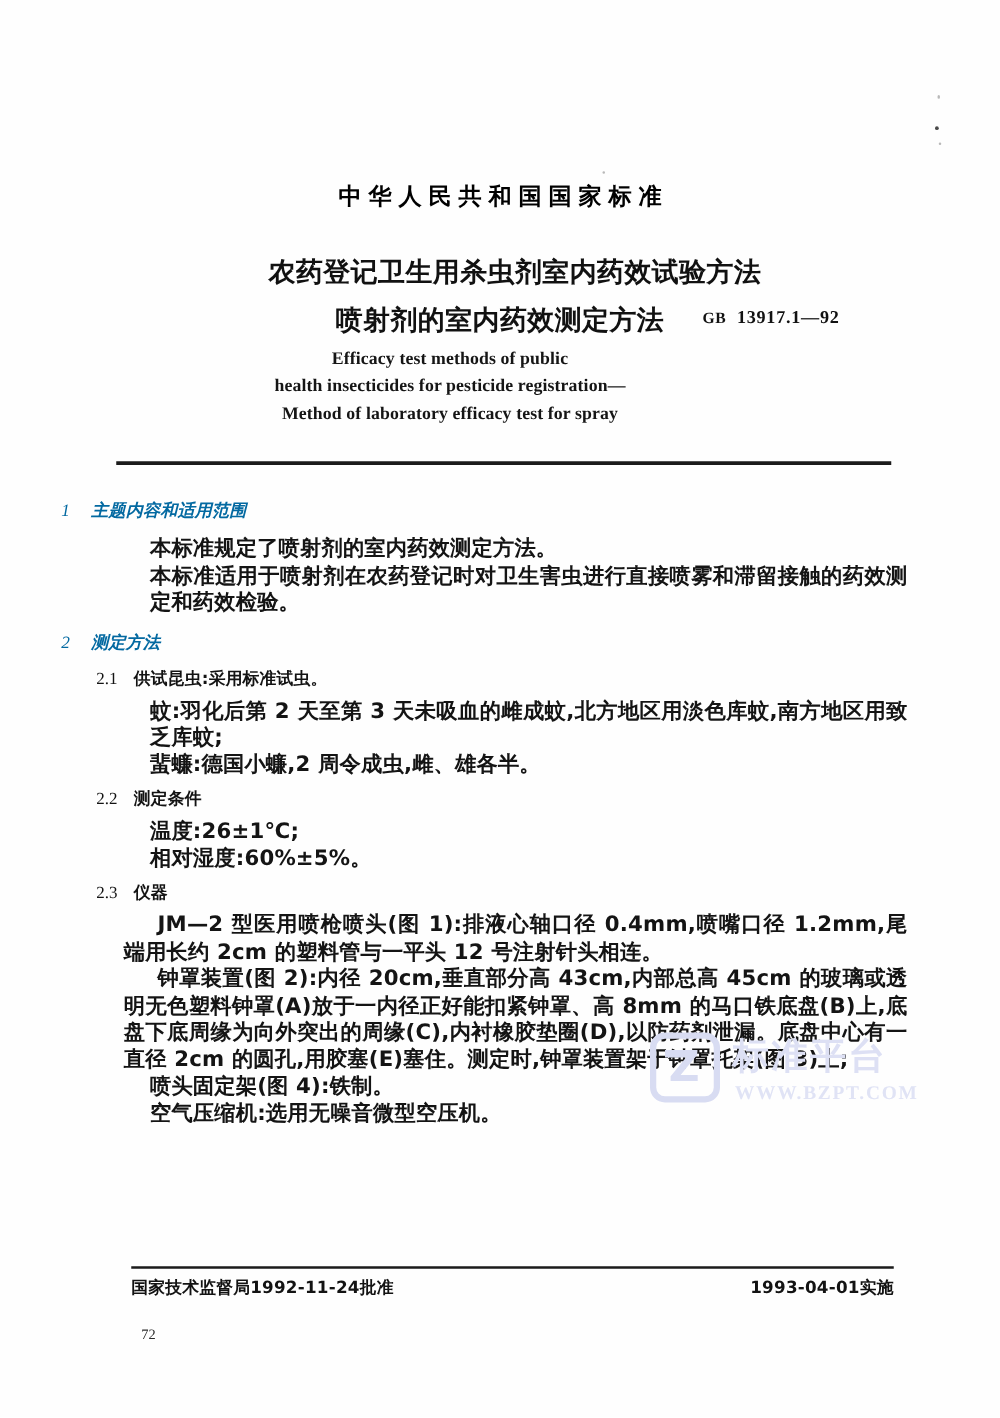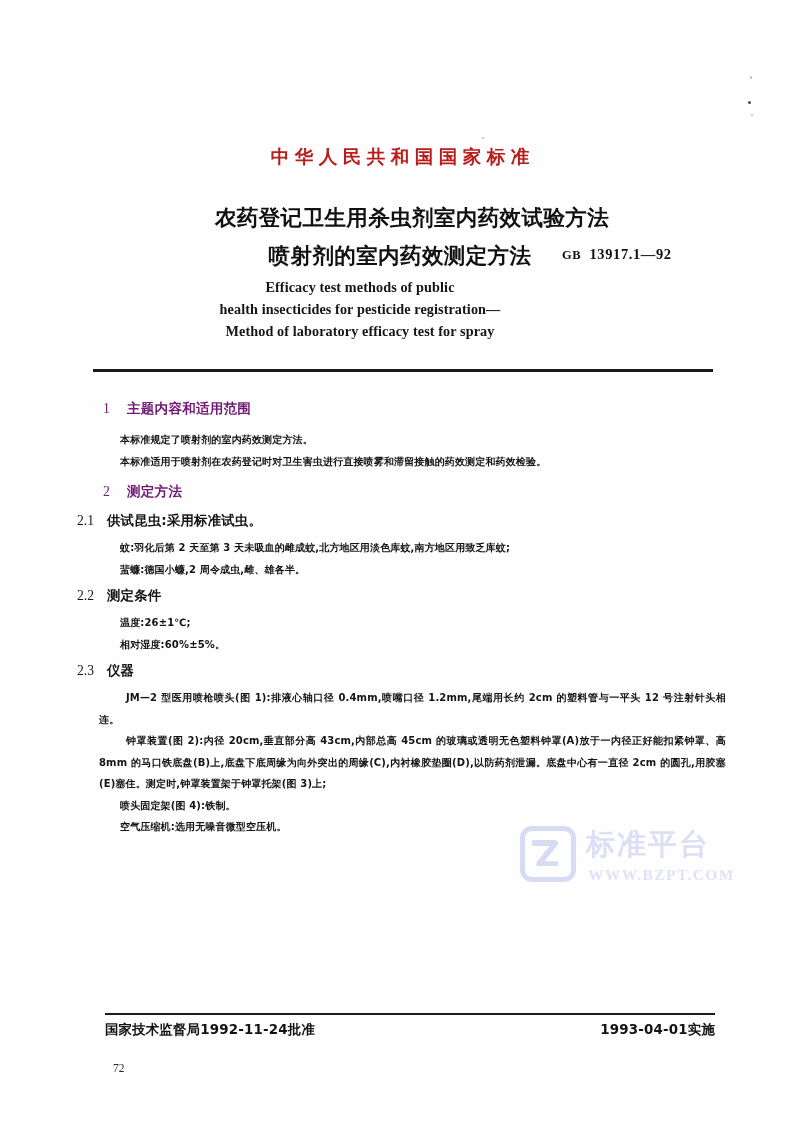--- a/index.html
+++ b/index.html
@@ -29,21 +29,21 @@
   .gb-header {
     position: absolute;
     top: 144px;
     left: 0;
     width: 800px;
     text-align: center;
     font-size: 18.5px;
     font-weight: bold;
     letter-spacing: 5.5px;
     text-indent: 5.5px;
-    color: #b91c1c;
+    color: #000000;
     font-family: "DejaVu Sans", "Liberation Sans", sans-serif;
   }
 
   
   .title-line1 {
     position: absolute;
     top: 203px;
     left: 0;
     width: 800px;
     text-align: center;
@@ -117,24 +117,25 @@
   .body-area {
     position: absolute;
     top: 400px;
     left: 0;
     width: 800px;
   }
   .sec-head {
     position: relative;
     font-size: 13.6px;
     font-weight: bold;
-    color: #701a75;
-    margin-left: 103px;
+    color: #0369a1;
+    margin-left: 49px;
     letter-spacing: 0.2px;
     white-space: nowrap;
+    font-style: italic;
   }
   .sec-head .num {
     display: inline-block;
     min-width: 24px;
     font-family: "Liberation Serif", "DejaVu Serif", serif;
     font-weight: normal;
     font-size: 13.8px;
   }
   .sub-head {
     position: relative;
@@ -147,21 +148,21 @@
     display: inline-block;
     min-width: 30px;
     font-family: "Liberation Serif", "DejaVu Serif", serif;
     font-size: 13.6px;
   }
   .sub-head .lbl {
     font-weight: bold;
     letter-spacing: 0.2px;
   }
   .para {
-    font-size: 10px;
+    font-size: 17px;
     color: #141414;
     line-height: 21.5px;
     letter-spacing: 0.15px;
     margin-left: 120px;
     margin-right: 74px;
     text-align: justify;
     font-weight: bold;
   }
   .para.hang {
     margin-left: 99px;

